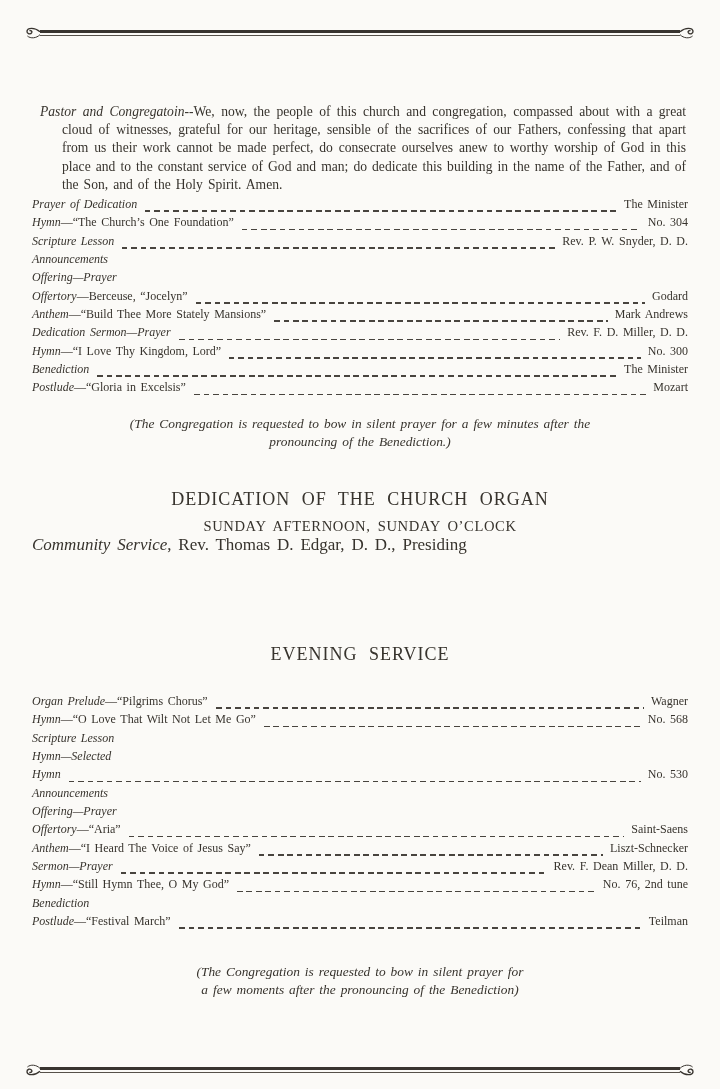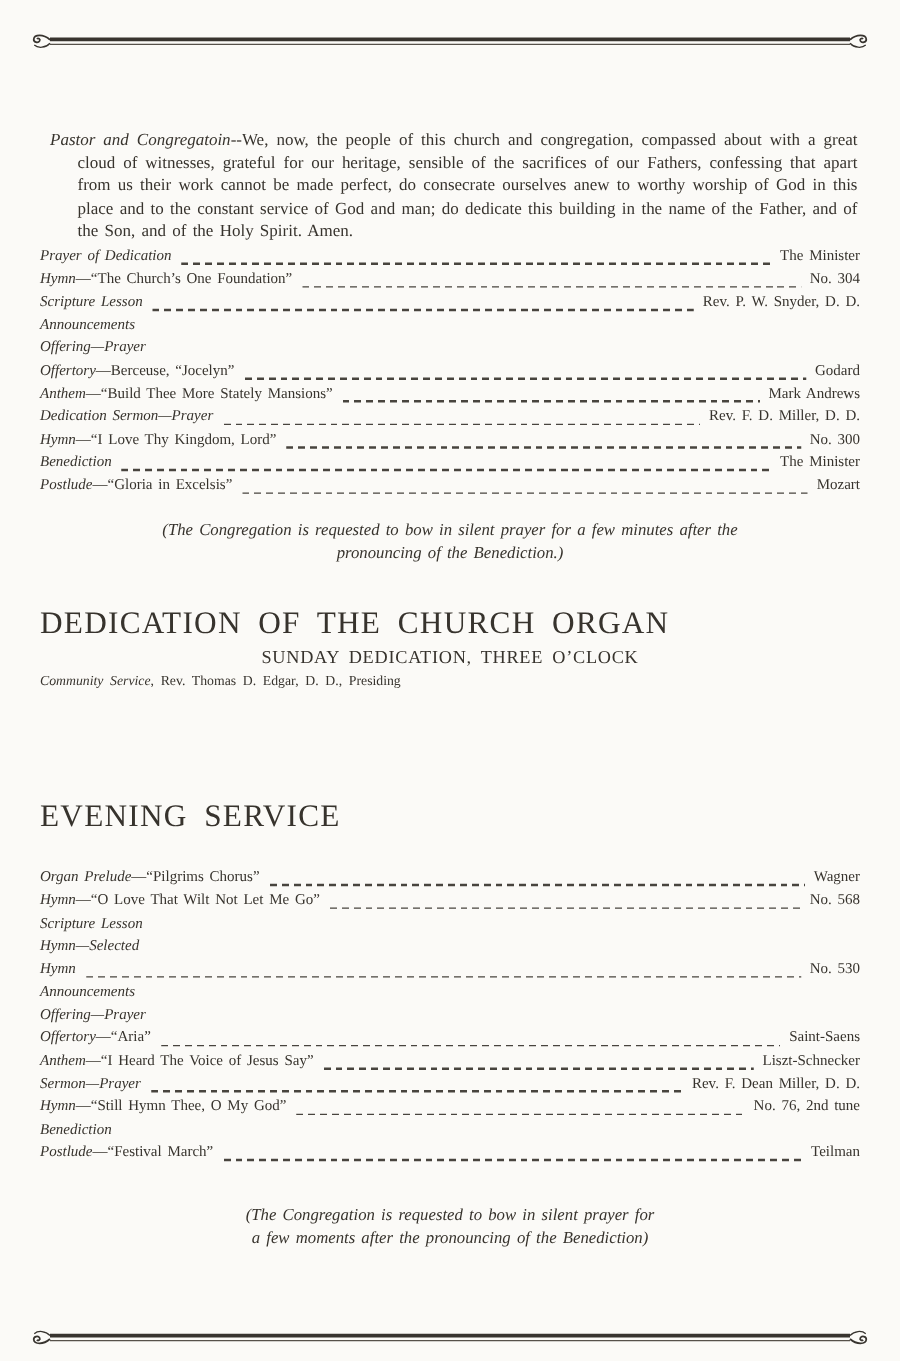--- a/index.html
+++ b/index.html
@@ -56,24 +56,24 @@
   .note{
     left:60px;right:60px;text-align:center;
     font-style:italic;font-size:13.4px;line-height:17.8px;word-spacing:1.6px;
   }
   #note-afternoon{top:415px;}
   #note-evening{top:963px;}
 
   
   #organ{top:487px;left:32px;right:32px;}
   #evening-head{top:642px;left:32px;right:32px;}
-  .h1{font-size:25px;line-height:24px;letter-spacing:1px;word-spacing:6px;font-weight:normal;margin:0;}
+  .h1{text-align:center;font-size:18px;line-height:24px;letter-spacing:1px;word-spacing:6px;font-weight:normal;margin:0;}
   .h2{text-align:center;font-size:14.6px;line-height:20px;margin-top:5px;letter-spacing:.6px;word-spacing:3px;}
   .pline{font-size:13.6px;line-height:18.4px;margin-top:9px;word-spacing:2.6px;}
-  .pline2{font-size:11px;line-height:18.4px;word-spacing:2.6px;}
+  .pline2{font-size:17px;line-height:18.4px;word-spacing:2.6px;}
   .and{text-align:center;font-size:13.6px;line-height:18.4px;word-spacing:2px;}
 </style>
 </head>
 <body>
 
 <div class="page" style="--paper: #fbfaf7; --ink: #37332d;">
 
   <div class="abs rule" id="rule-top">
     <div class="rline1"></div>
     <div class="rline2"></div>
@@ -152,21 +152,21 @@
       </div>
     </div>
 
   <div class="abs note" id="note-afternoon">
     <div>(The Congregation is requested to bow in silent prayer for a few minutes after the</div>
     <div>pronouncing of the Benediction.)</div>
   </div>
 
   <div class="abs" id="organ">
     <div class="h1">DEDICATION OF THE CHURCH ORGAN</div>
-    <div class="h2">SUNDAY DEDICATION, THREE O’CLOCK</div>
+    <div class="h2">SUNDAY AFTERNOON, SUNDAY O’CLOCK</div>
     <div class="pline2"><span class="it">Community Service</span><span>, Rev. Thomas D. Edgar, D. D., Presiding</span></div>
   </div>
 
   <div class="abs" id="evening-head">
     <div class="h1">EVENING SERVICE</div>
   </div>
 
   <div class="abs slist" id="evening-list">
       <div class="srow">
         <span class="lab">Organ Prelude</span>

